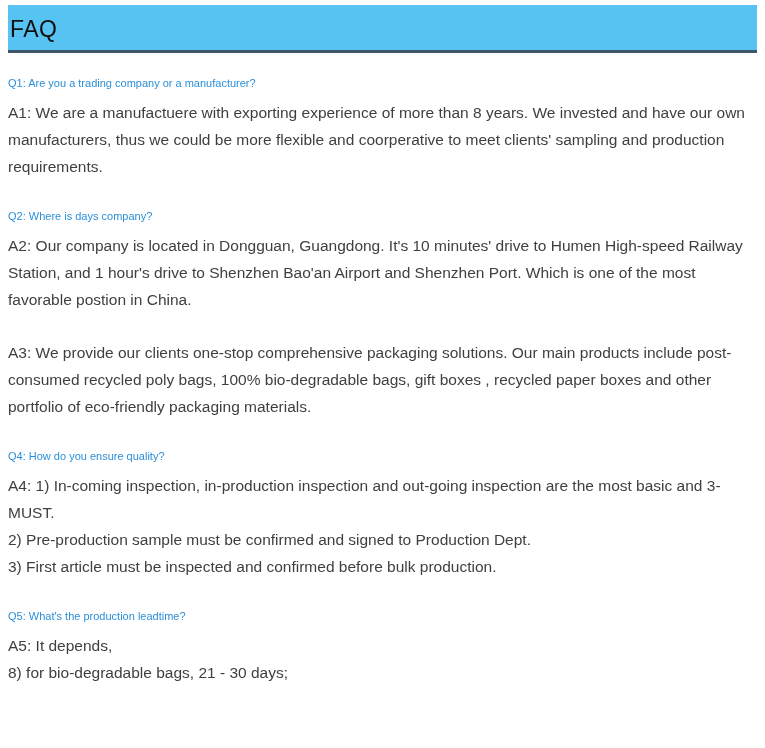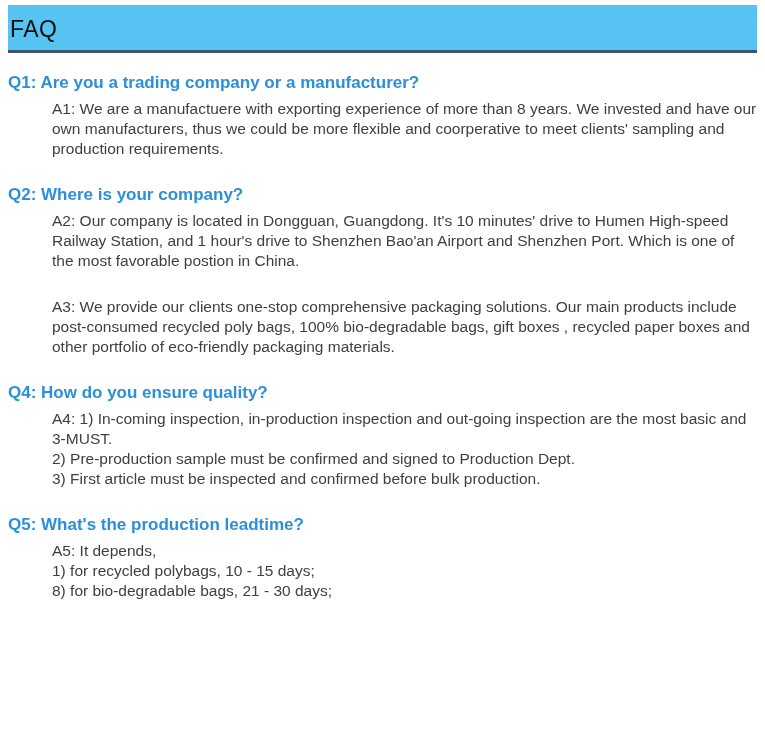--- a/index.html
+++ b/index.html
@@ -36,52 +36,51 @@
   }
   .faq-content{
     margin:0 8px;
     padding-top:20px;
   }
   .faq-item{
     margin-bottom:26px;
   }
   .faq-item:last-child{margin-bottom:0;}
   .question{
-    font-size:17px;
+    font-size:11px;
     line-height:20px;
-    font-weight:700;
+    font-weight:400;
     color:var(--accent);
     margin-bottom:6px;
   }
   .answer-line{
     font-size:15.5px;
-    line-height:20px;
+    line-height:27px;
     color:var(--body-text);
     font-weight:400;
-    margin-left:44px;
   }
 </style>
 </head>
 <body>
 
 <div class="page">
   <header class="faq-header">
     <h1>FAQ</h1>
   </header>
   <main class="faq-content">
 
   <section class="faq-item">
     <h2 class="question">Q1: Are you a trading company or a manufacturer?</h2>
     <div class="answer">
           <p class="answer-line">A1: We are a manufactuere with exporting experience of more than 8 years. We invested and have our own manufacturers, thus we could be more flexible and coorperative to meet clients' sampling and production requirements.</p>
         </div>
   </section>
 
   <section class="faq-item">
-    <h2 class="question">Q2: Where is your company?</h2>
+    <h2 class="question">Q2: Where is days company?</h2>
     <div class="answer">
           <p class="answer-line">A2: Our company is located in Dongguan, Guangdong. It's 10 minutes' drive to Humen High-speed Railway Station, and 1 hour's drive to Shenzhen Bao'an Airport and Shenzhen Port. Which is one of the most favorable postion in China.</p>
         </div>
   </section>
 
   <section class="faq-item">
     <div class="answer">
           <p class="answer-line">A3: We provide our clients one-stop comprehensive packaging solutions. Our main products include post-consumed recycled poly bags, 100% bio-degradable bags, gift boxes , recycled paper boxes and other portfolio of eco-friendly packaging materials.</p>
         </div>
   </section>
@@ -92,18 +91,17 @@
           <p class="answer-line">A4: 1) In-coming inspection, in-production inspection and out-going inspection are the most basic and 3-MUST.</p>
           <p class="answer-line">2) Pre-production sample must be confirmed and signed to Production Dept.</p>
           <p class="answer-line">3) First article must be inspected and confirmed before bulk production.</p>
         </div>
   </section>
 
   <section class="faq-item">
     <h2 class="question">Q5: What's the production leadtime?</h2>
     <div class="answer">
           <p class="answer-line">A5: It depends,</p>
-          <p class="answer-line">1) for recycled polybags, 10 - 15 days;</p>
           <p class="answer-line">8) for bio-degradable bags, 21 - 30 days;</p>
         </div>
   </section>
 </main>
 </div>
 
 </body></html>

